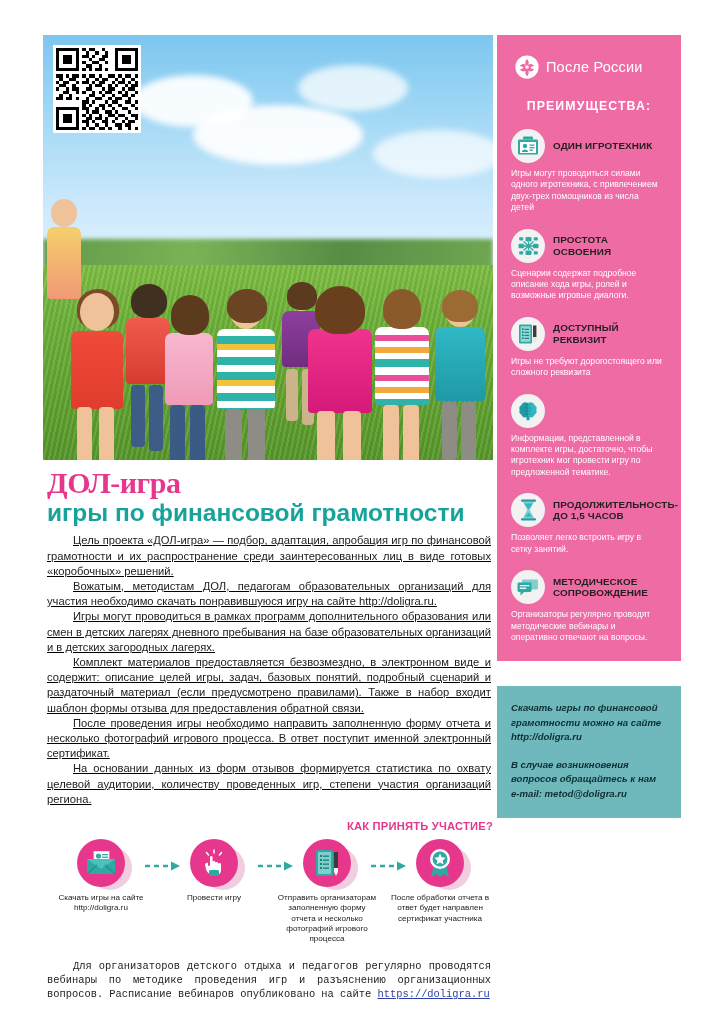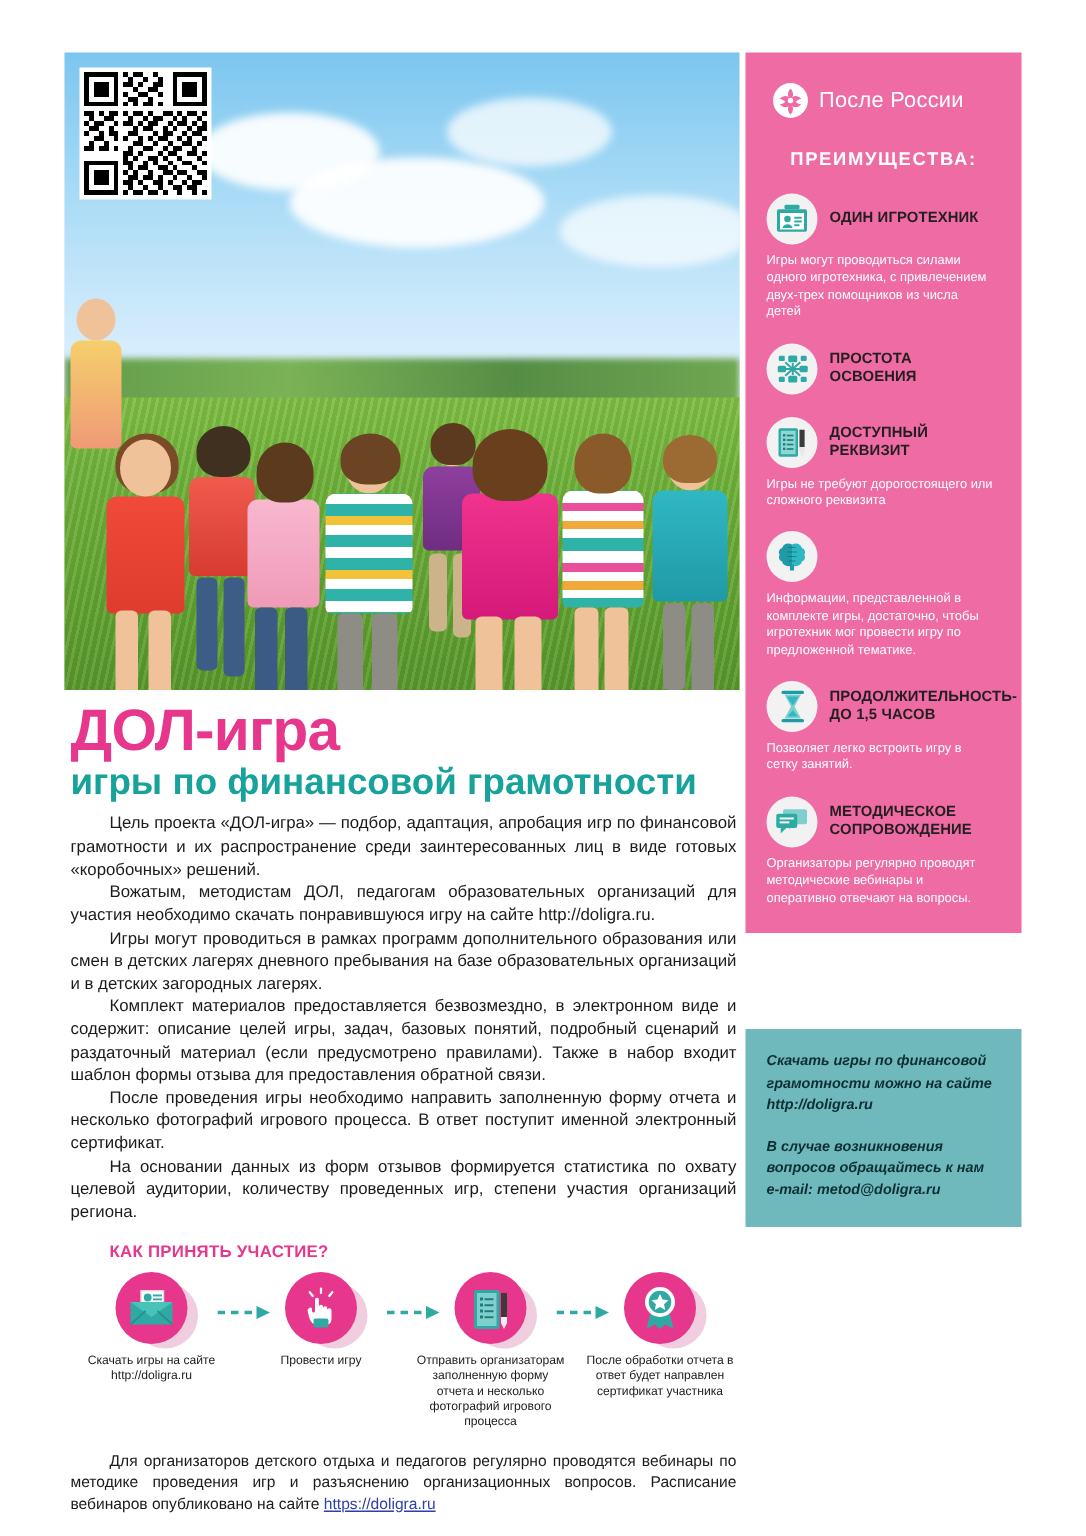--- a/index.html
+++ b/index.html
@@ -41,29 +41,30 @@
 
   
   .qr{
     position:absolute;left:10px;top:10px;width:88px;height:88px;
     background:#fff;padding:3px;box-sizing:border-box;
   }
   .qr canvas,.qr .qrgrid{display:block;width:82px;height:82px;}
 
   
   .title{
-    margin:8px 0 0 4px;font-size:39px;font-weight:bold;letter-spacing:-.5px;
+    margin:8px 0 0 4px;font-size:30px;font-weight:bold;letter-spacing:-.5px;
     line-height:1.02;
+    font-family:Liberation Serif, serif;
   }
   .subtitle{
     margin:1px 0 8px 4px;font-size:24.5px;font-weight:bold;line-height:1.05;
   }
 
   
-  .body-text{margin:0 0 0 4px;width:444px;}
+  .body-text{margin:0 0 0 4px;width:444px;text-decoration:underline;}
   .body-text p{
     margin:0 0 0 0;
     font-size:11.2px;line-height:15.2px;color:#1b1b1b;
     text-align:justify;text-indent:26px;
   }
 
   
   .steps-title{
     margin:13px 0 7px 30px;font-size:11.2px;font-weight:bold;letter-spacing:.2px;
   }
@@ -74,21 +75,21 @@
     position:relative;display:flex;align-items:center;justify-content:center;
     box-shadow: 9px 5px 0 -2px rgba(190,30,110,.22);
   }
   .step-label{font-size:8.1px;line-height:10.3px;color:#1b1b1b;}
   .arrow{position:absolute;top:22px;width:40px;height:10px;}
   .arrow svg{display:block;}
 
   
   .footnote{
     margin:12px 0 0 4px;width:444px;
-    font-size:10.4px;line-height:14.2px;color:#1b1b1b;text-align:justify;text-indent:26px;
+    font-size:10.4px;line-height:14.2px;color:#1b1b1b;text-align:justify;text-indent:26px;font-family:Liberation Mono, monospace;
   }
   .footnote a{color:#2f3fa8;text-decoration:underline;}
 
   
   .sidebar{
     position:absolute;left:497px;top:35px;width:184px;
     background:#ef6ba4;padding:14px 14px 16px 14px;box-sizing:border-box;
   }
   .logo-row{display:flex;align-items:center;gap:7px;margin:6px 0 0 4px;}
   .logo-mark{width:24px;height:24px;flex:none;}
@@ -370,21 +371,21 @@
 
     <div class="body-text">
       <p>Цель проекта «ДОЛ-игра» — подбор, адаптация, апробация игр по финансовой грамотности и их распространение среди заинтересованных лиц в виде готовых «коробочных» решений.</p>
       <p>Вожатым, методистам ДОЛ, педагогам образовательных организаций для участия необходимо скачать понравившуюся игру на сайте http://doligra.ru.</p>
       <p>Игры могут проводиться в рамках программ дополнительного образования или смен в детских лагерях дневного пребывания на базе образовательных организаций и в детских загородных лагерях.</p>
       <p>Комплект материалов предоставляется безвозмездно, в электронном виде и содержит: описание целей игры, задач, базовых понятий, подробный сценарий и раздаточный материал (если предусмотрено правилами). Также в набор входит шаблон формы отзыва для предоставления обратной связи.</p>
       <p>После проведения игры необходимо направить заполненную форму отчета и несколько фотографий игрового процесса. В ответ поступит именной электронный сертификат.</p>
       <p>На основании данных из форм отзывов формируется статистика по охвату целевой аудитории, количеству проведенных игр, степени участия организаций региона.</p>
     </div>
 
-    <div class="steps-title" style="color:#E6378D;">КАК ПРИНЯТЬ УЧАСТИЕ?</div>
+    <div class="steps-title" style="color:#E6378D;text-align:right;">КАК ПРИНЯТЬ УЧАСТИЕ?</div>
 
     <div class="steps">
 
       <div class="step" style="left:0px;">
         <div class="circle" style="background:#E6378D;">
           <svg width="30" height="24" viewBox="0 0 30 24">
             <rect x="8" y="0.5" width="15" height="14" fill="#fff" stroke="#dcdcdc"></rect>
             <circle cx="12.5" cy="5" r="2.6" fill="#2fa9a4"></circle>
             <rect x="16" y="3" width="6" height="1.3" fill="#2fa9a4"></rect>
             <rect x="16" y="5.6" width="6" height="1.3" fill="#2fa9a4"></rect>
@@ -521,20 +522,21 @@
             <rect x="15" y="7.8" width="5.5" height="4.4" rx="1" fill="#2fa9a4"></rect>
             <rect x="7.5" y="14.5" width="6" height="4.5" rx="1" fill="#2fa9a4"></rect>
             <rect x="1.2" y="1.2" width="4" height="3.4" rx=".8" fill="#2fa9a4"></rect>
             <rect x="15.8" y="1.2" width="4" height="3.4" rx=".8" fill="#2fa9a4"></rect>
             <rect x="1.2" y="15.2" width="4" height="3.4" rx=".8" fill="#2fa9a4"></rect>
             <rect x="15.8" y="15.2" width="4" height="3.4" rx=".8" fill="#2fa9a4"></rect>
           </svg>
         </div>
         <div class="adv-title">ПРОСТОТА ОСВОЕНИЯ</div>
       </div>
+      <div class="adv-body">Сценарии содержат подробное описание хода игры, ролей и возможные игровые диалоги.</div>
     </div>
 
     <div class="adv">
       <div class="adv-top">
         <div class="adv-ic">
           <svg width="20" height="22" viewBox="0 0 20 22">
             <rect x="1" y="1.5" width="13" height="19" rx="1.2" fill="#2fa9a4"></rect>
             <rect x="2.6" y="3.2" width="9.8" height="15.6" fill="#8ed8d4"></rect>
             <g fill="#1e7d79">
               <rect x="4" y="5.4" width="1.6" height="1.6"></rect>

